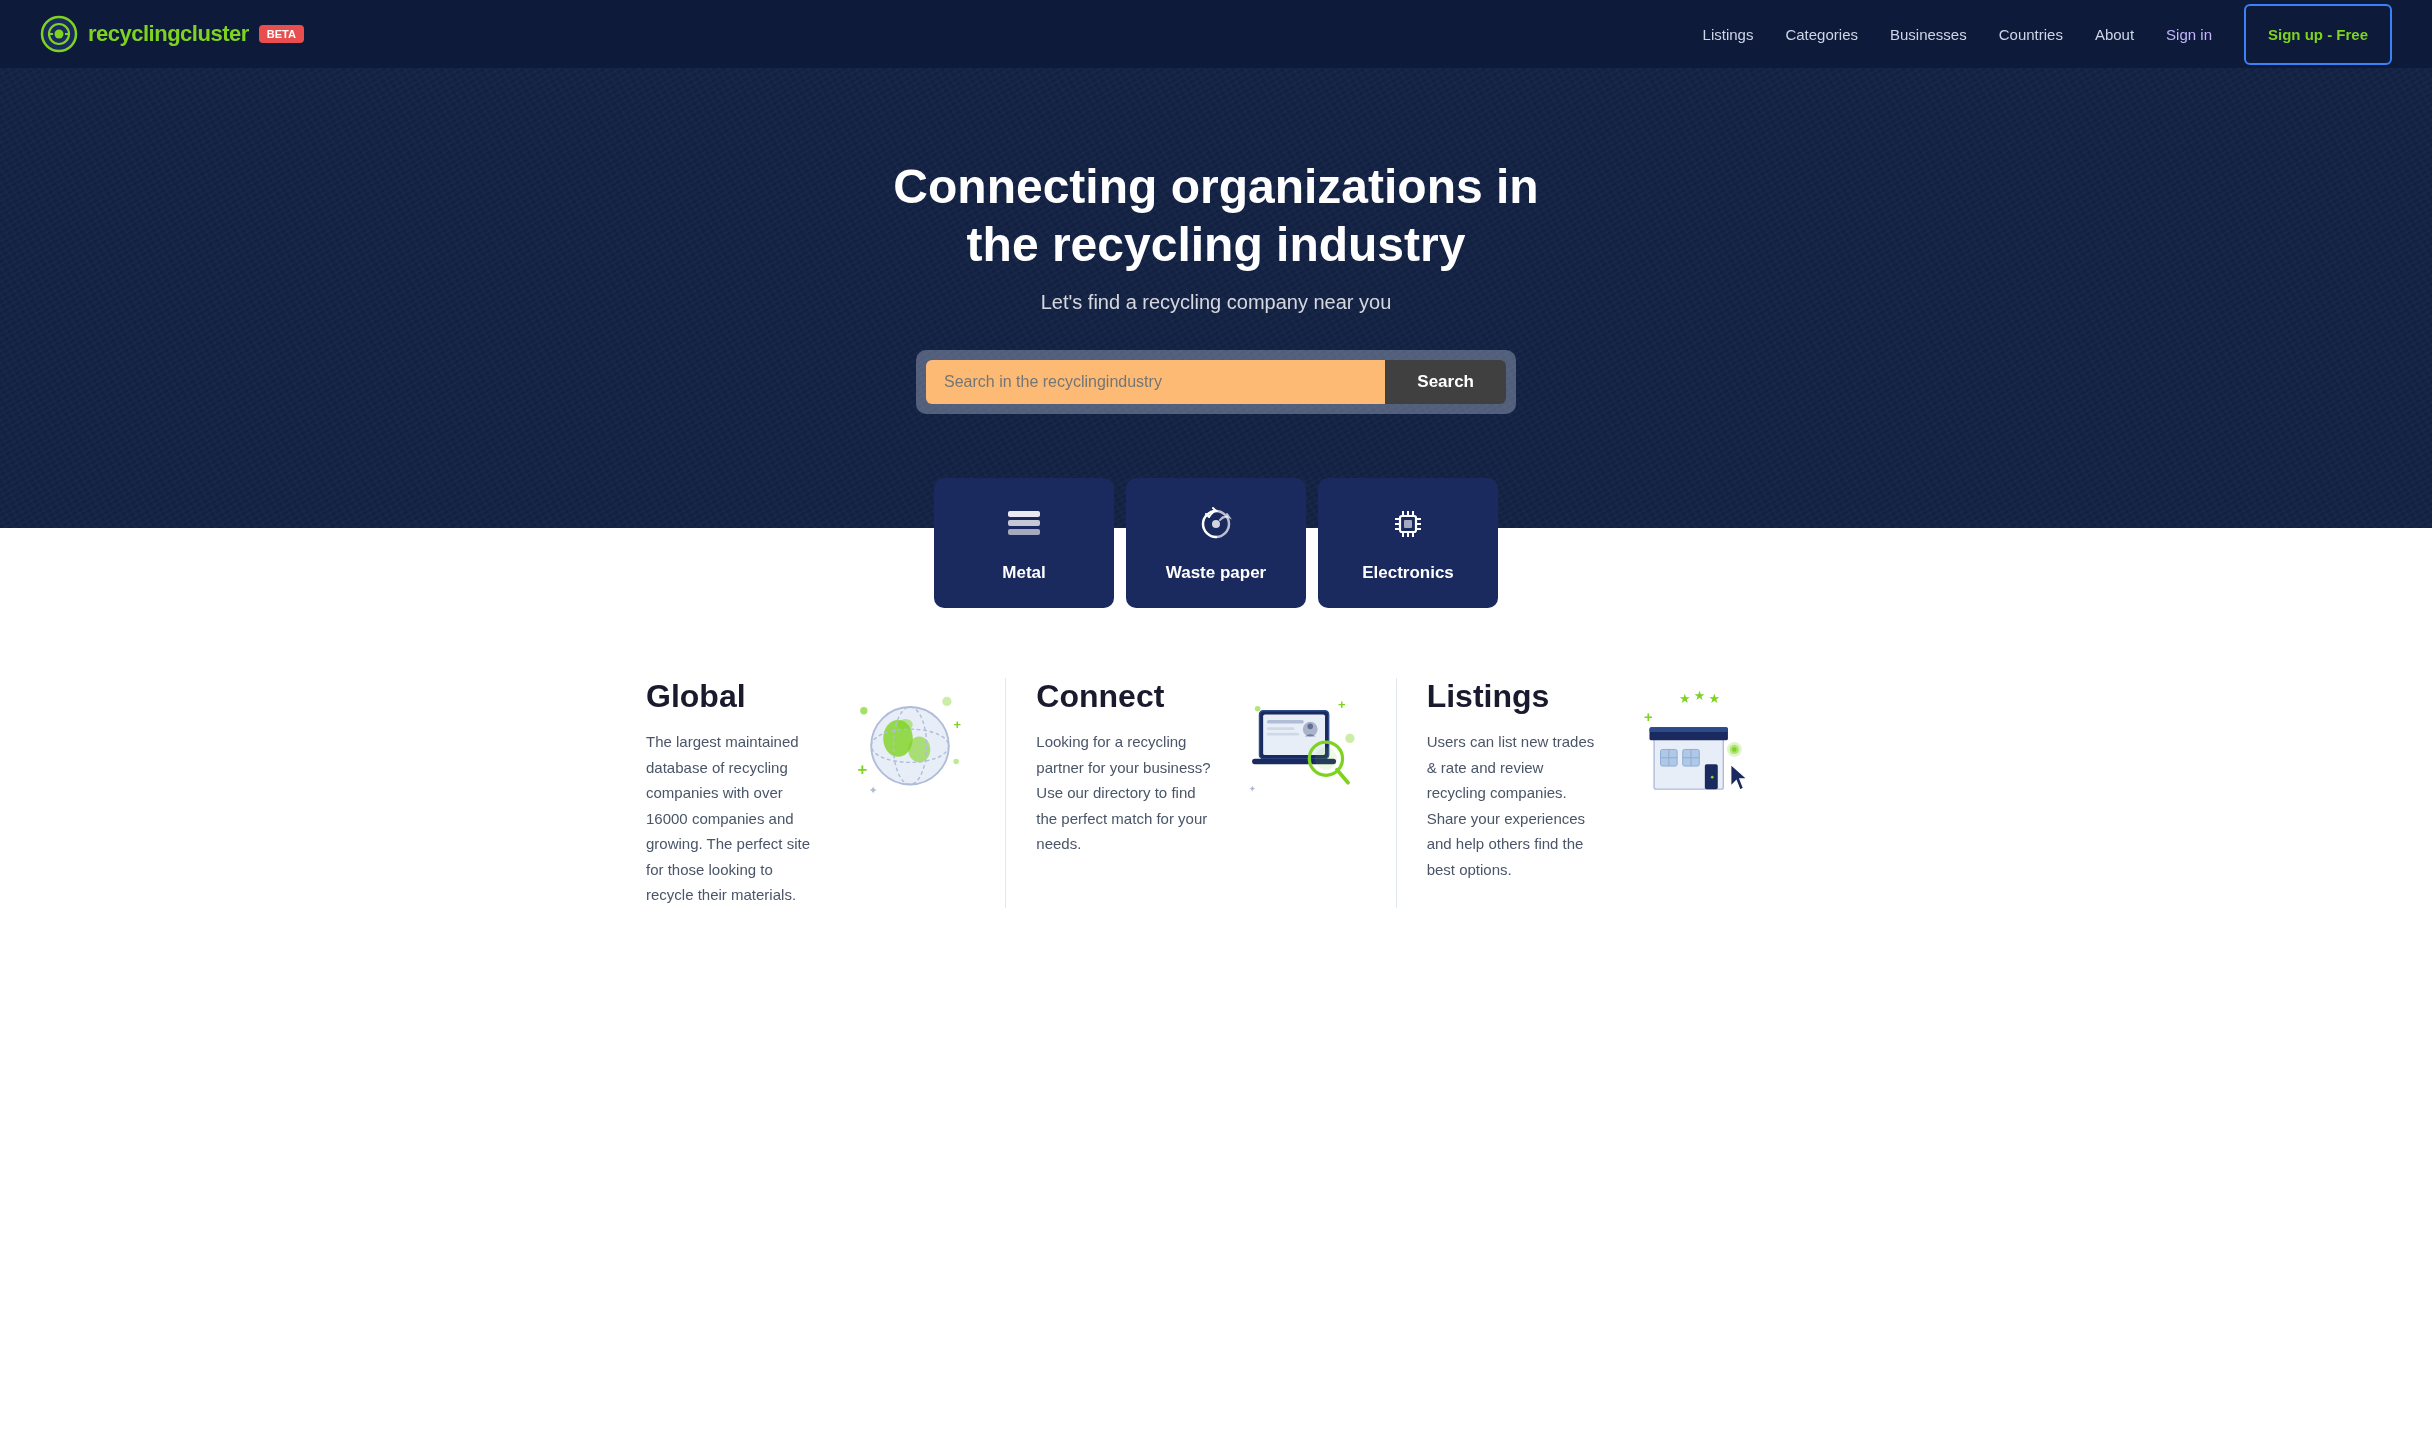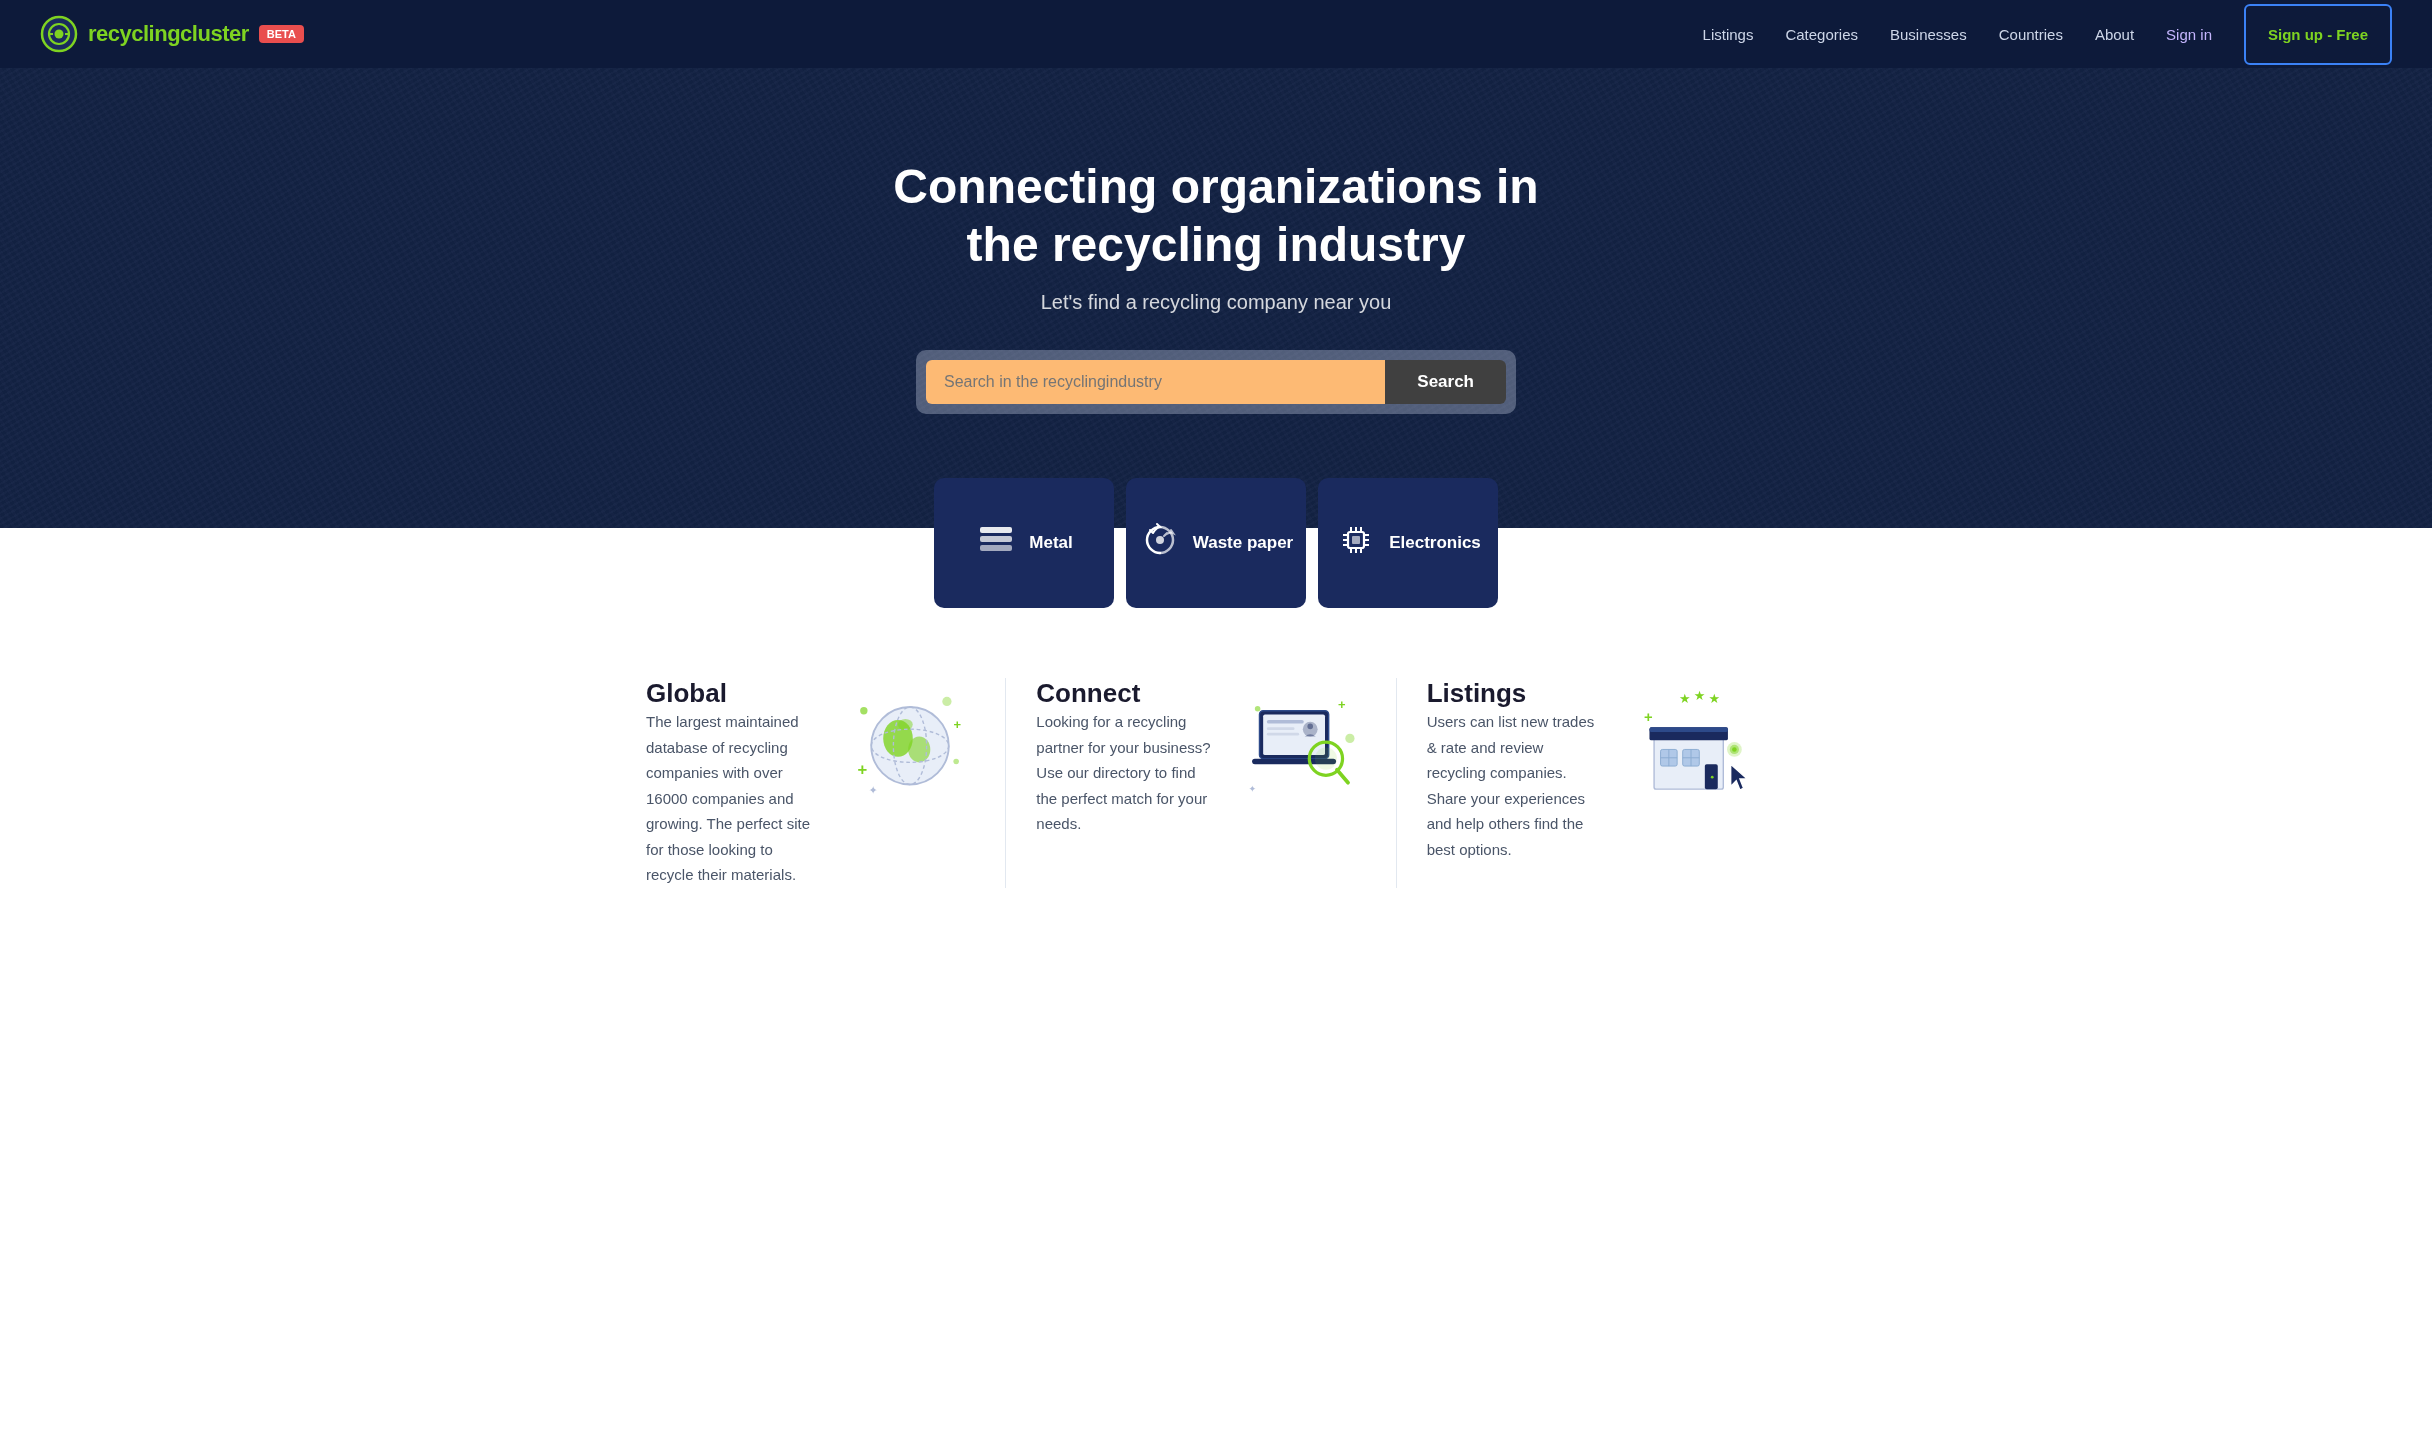--- a/index.html
+++ b/index.html
@@ -181,21 +181,21 @@
       z-index: 5;
       padding: 0 20px;
     }
     .category-card {
       background: #1a2a5e;
       color: #fff;
       border-radius: 10px;
       width: 180px;
       height: 130px;
       display: flex;
-      flex-direction: row;
+      flex-direction: column;
       align-items: center;
       justify-content: center;
       gap: 12px;
       font-size: 17px;
       font-weight: 600;
       cursor: pointer;
       transition: background 0.2s;
     }
     .category-icon {
       font-size: 36px;
@@ -214,23 +214,24 @@
     .feature-item {
       flex: 1;
       display: flex;
       gap: 24px;
       align-items: flex-start;
       padding: 0 30px;
     }
     .feature-item:first-child { padding-left: 0; }
     .feature-text { flex: 1; }
     .feature-title {
-      font-size: 26px;
+      font-size: 32px;
       font-weight: 800;
       color: #1a1a2e;
+      margin-bottom: 14px;
     }
     .feature-desc {
       font-size: 15px;
       color: #4a5568;
       line-height: 1.7;
     }
     .feature-illustration {
       width: 130px;
       min-width: 130px;
       height: 130px;

